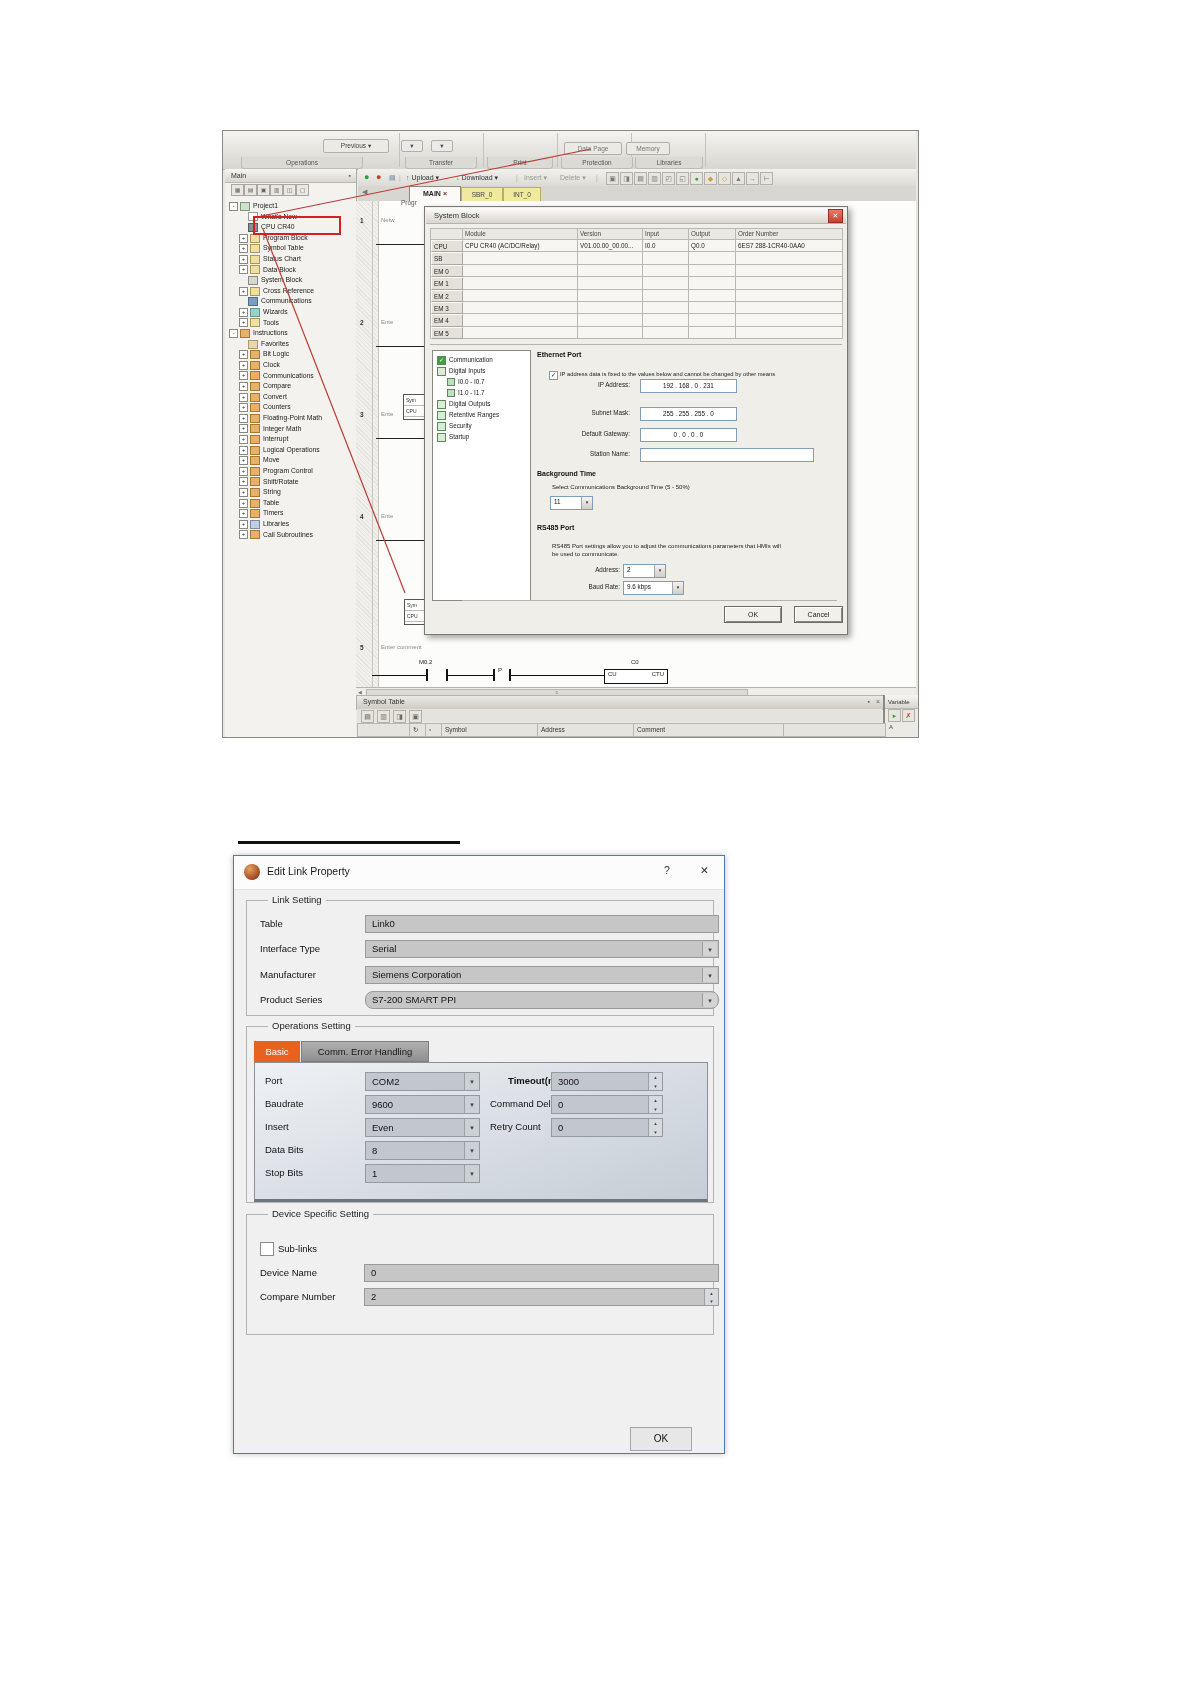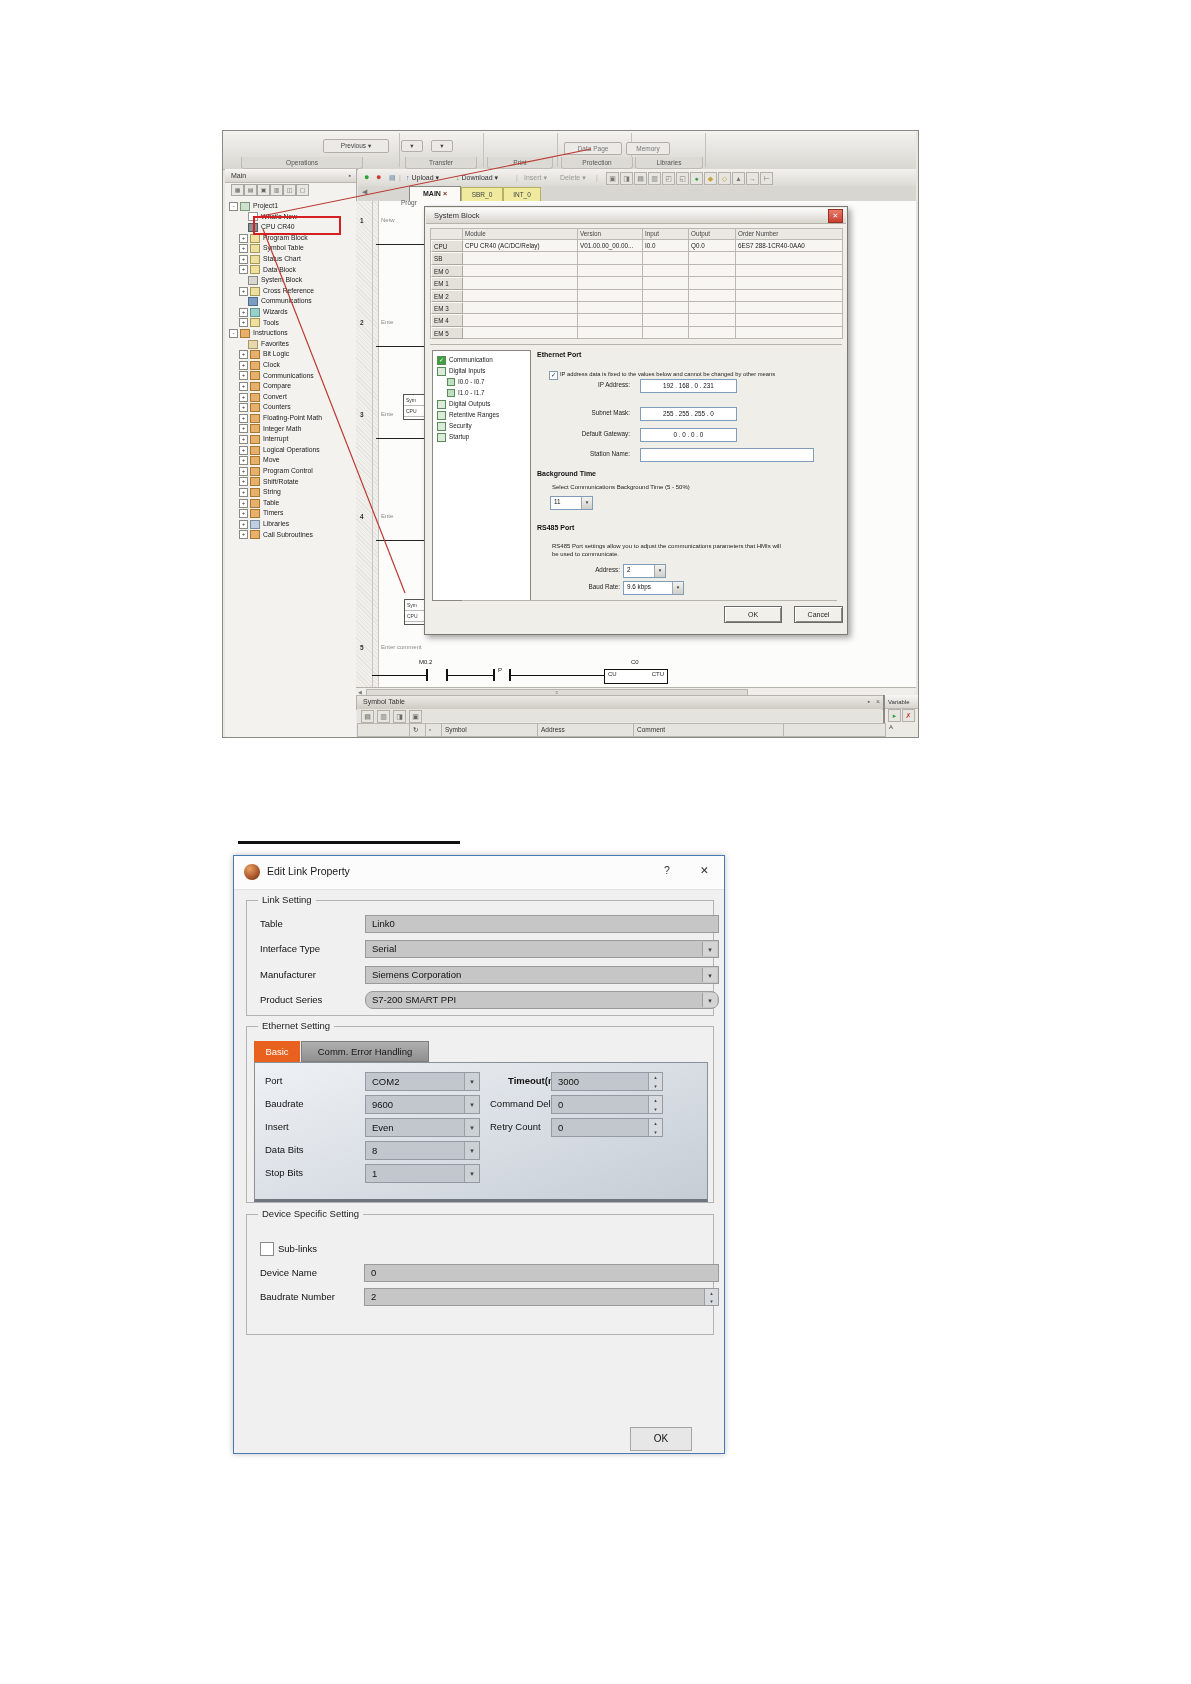--- a/index.html
+++ b/index.html
@@ -116,21 +116,21 @@
 
   
   #blackline{position:absolute;left:238px;top:841px;width:222px;height:3px;background:#111;}
   #elp{position:absolute;left:233px;top:855px;width:490px;height:597px;background:#f0f0f0;
        border:1px solid #4a7ab5;box-shadow:0 0 6px rgba(0,0,0,.25);}
   .elp-title{position:absolute;left:0;top:0;width:100%;height:33px;background:#fcfcfc;border-bottom:1px solid #e2e2e2;}
   .elp-ico{position:absolute;left:10px;top:8px;width:16px;height:16px;border-radius:50%;
            background:radial-gradient(circle at 35% 30%,#e8a060,#a8552a 60%,#5f2a12);}
   .elp-txt{position:absolute;font-size:10.5px;color:#1a1a1a;white-space:nowrap;}
   .group{position:absolute;border:1px solid #b3b3b3;}
-  .group-label{position:absolute;top:-7px;left:11px;background:#f0f0f0;padding:0 4px;font-size:9.5px;color:#222;}
+  .group-label{position:absolute;top:-7px;left:21px;background:#f0f0f0;padding:0 4px;font-size:9.5px;color:#222;}
   .f-label{position:absolute;font-size:9.5px;color:#111;white-space:nowrap;}
   .f-field{position:absolute;background:#c6c6c6;border:1px solid #9a9a9a;font-size:9.5px;color:#111;
            line-height:16px;padding-left:6px;overflow:hidden;white-space:nowrap;}
   .f-arrow{position:absolute;right:1px;top:1px;bottom:1px;width:14px;background:#d4d4d4;border-left:1px solid #a0a0a0;
            font-size:7px;color:#444;text-align:center;line-height:15px;}
   .if-panel{position:absolute;background:linear-gradient(160deg,#eef1f5,#c6cdd5);border:1px solid #8a9097;border-bottom:3px solid #6e757e;}
   .tab-basic{position:absolute;background:#e8611f;color:#fff;font-size:9.5px;text-align:center;line-height:21px;}
   .tab-gray{position:absolute;background:linear-gradient(#b0b0b0,#8f8f8f);color:#161616;font-size:9.5px;text-align:center;line-height:21px;border:1px solid #7e7e7e;box-sizing:border-box;}
   .if-label{position:absolute;font-size:9.5px;color:#111;white-space:nowrap;}
   .if-field{position:absolute;background:#c2c7cd;border:1px solid #939aa2;font-size:9.5px;color:#111;
@@ -495,21 +495,21 @@
           <div class="f-label" style="left: 13px; top: 42px;">Interface Type</div>
           <div class="f-field" style="left: 118px; top: 39px; width: 346px; height: 16px;">Serial<span class="f-arrow">▾</span></div>
           <div class="f-label" style="left: 13px; top: 68px;">Manufacturer</div>
           <div class="f-field" style="left: 118px; top: 65px; width: 346px; height: 16px;">Siemens Corporation<span class="f-arrow">▾</span></div>
           <div class="f-label" style="left: 13px; top: 93px;">Product Series</div>
           <div class="f-field" style="left: 118px; top: 90px; width: 346px; height: 16px; border-radius: 8px;">S7-200 SMART PPI<span class="f-arrow">▾</span></div>
         </div>
     </div>
 
     <div class="group" style="left:12px;top:170px;width:466px;height:175px;">
-      <span class="group-label">Ethernet Setting</span>
+      <span class="group-label">Operations Setting</span>
       <div class="tab-basic" style="left:7px;top:14px;width:46px;height:21px;">Basic</div>
       <div class="tab-gray" style="left:54px;top:14px;width:128px;height:21px;line-height:19px;">Comm. Error Handling</div>
       <div class="if-panel" style="left:7px;top:35px;width:452px;height:136px;">
         <div id="if-rows">
             <div class="if-label" style="left: 10px; top: 12px;">Port</div>
             <div class="if-field" style="left: 110px; top: 9px; width: 115px; height: 19px;">COM2<span class="if-arrow">▾</span></div>
             <div class="if-label" style="left: 10px; top: 35px;">Baudrate</div>
             <div class="if-field" style="left: 110px; top: 32px; width: 115px; height: 19px;">9600<span class="if-arrow">▾</span></div>
             <div class="if-label" style="left: 10px; top: 58px;">Insert</div>
             <div class="if-field" style="left: 110px; top: 55px; width: 115px; height: 19px;">Even<span class="if-arrow">▾</span></div>
@@ -536,21 +536,21 @@
       </div>
     </div>
 
     <div class="group" style="left:12px;top:358px;width:466px;height:119px;">
       <span class="group-label">Device Specific Setting</span>
       <div class="elp-cb" style="left:13px;top:27px;"></div>
       <span class="f-label" style="left:31px;top:28px;">Sub-links</span>
       <div id="ds-rows">
           <div class="f-label" style="left: 13px; top: 52px;">Device Name</div>
           <div class="f-field" style="left: 117px; top: 49px; width: 347px; height: 16px;">0</div>
-          <div class="f-label" style="left: 13px; top: 76px;">Baudrate Number</div>
+          <div class="f-label" style="left: 13px; top: 76px;">Compare Number</div>
           <div class="f-field" style="left: 117px; top: 73px; width: 347px; height: 16px;">2<span class="spin">
               <div>▴</div>
               <div>▾</div>
             </span></div>
         </div>
     </div>
 
     <div class="elp-ok">OK</div>
   </div>
 </div>

